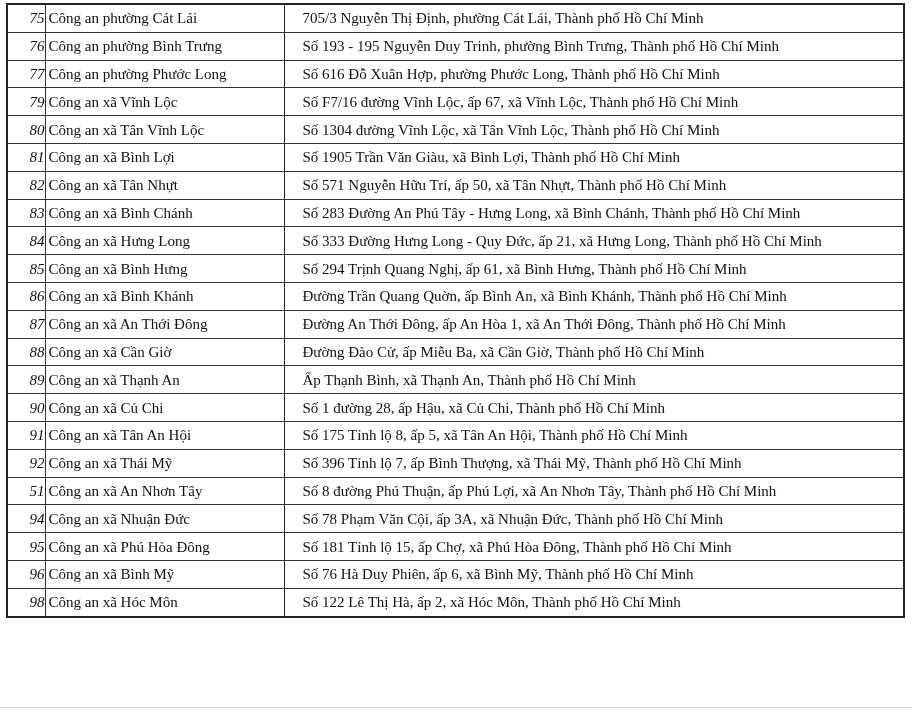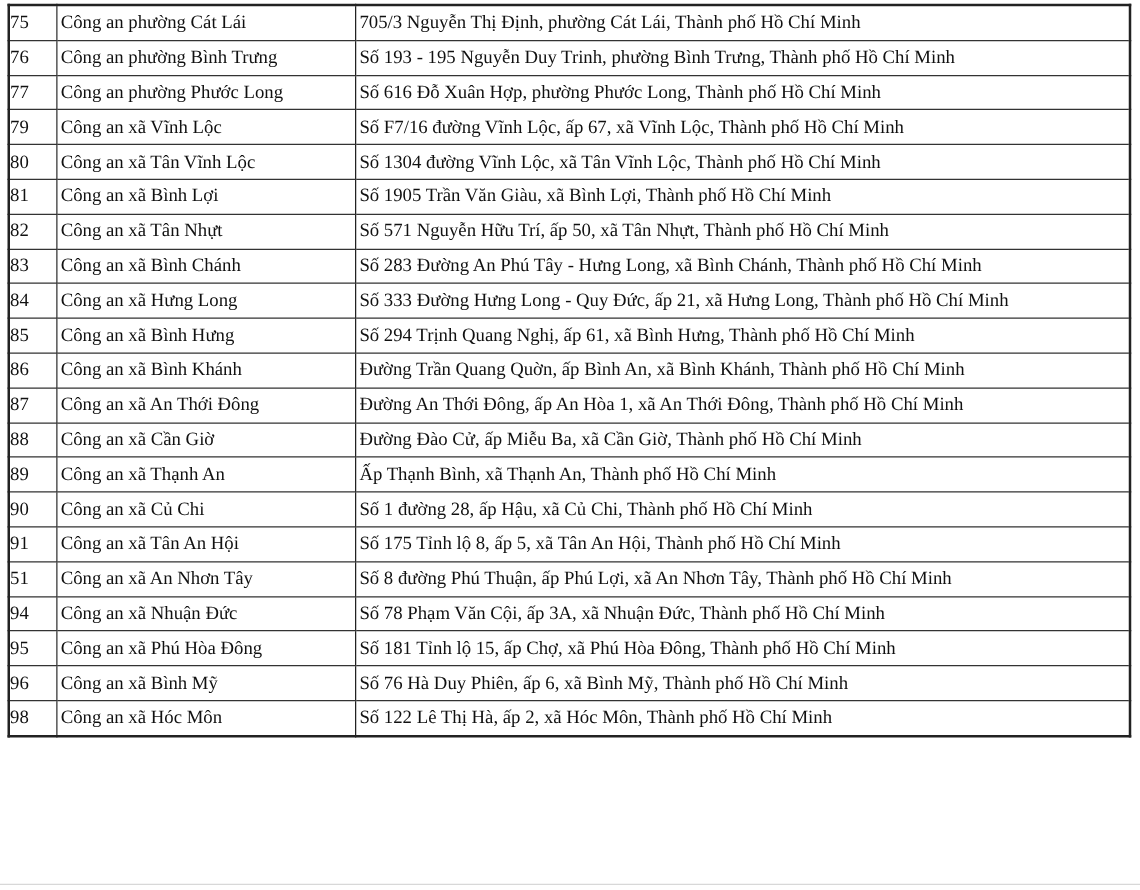--- a/index.html
+++ b/index.html
@@ -29,33 +29,34 @@
     height: 26.8px;
     padding: 0 4px;
     font-size: 15px;
     line-height: 26px;
     white-space: nowrap;
     overflow: hidden;
     vertical-align: middle;
   }
   .doc-table td.col-stt {
     width: 30px;
-    text-align: left;
+    text-align: right;
     padding: 0;
+    font-style: italic;
   }
   .doc-table td.col-name {
     width: 230px;
     border-right: 1.5px solid #222;
     margin-top: 26px;
   }
   .doc-table td.col-name {
     padding-left: 3px;
   }
   .doc-table td.col-addr {
-    padding-left: 3px;
+    padding-left: 18px;
     margin-top: 28px;
   }
   .bottom-divider {
     position: absolute;
     left: 0;
     top: 707px;
     width: 912px;
     height: 1px;
     background: #d8d8d8;
   }
@@ -144,20 +145,25 @@
         <td class="col-stt">90</td>
         <td class="col-name">Công an xã Củ Chi</td>
         <td class="col-addr">Số 1 đường 28, ấp Hậu, xã Củ Chi, Thành phố Hồ Chí Minh</td>
       </tr>
     <tr>
         <td class="col-stt">91</td>
         <td class="col-name">Công an xã Tân An Hội</td>
         <td class="col-addr">Số 175 Tỉnh lộ 8, ấp 5, xã Tân An Hội, Thành phố Hồ Chí Minh</td>
       </tr>
     <tr>
+        <td class="col-stt">92</td>
+        <td class="col-name">Công an xã Thái Mỹ</td>
+        <td class="col-addr">Số 396 Tỉnh lộ 7, ấp Bình Thượng, xã Thái Mỹ, Thành phố Hồ Chí Minh</td>
+      </tr>
+    <tr>
         <td class="col-stt">51</td>
         <td class="col-name">Công an xã An Nhơn Tây</td>
         <td class="col-addr">Số 8 đường Phú Thuận, ấp Phú Lợi, xã An Nhơn Tây, Thành phố Hồ Chí Minh</td>
       </tr>
     <tr>
         <td class="col-stt">94</td>
         <td class="col-name">Công an xã Nhuận Đức</td>
         <td class="col-addr">Số 78 Phạm Văn Cội, ấp 3A, xã Nhuận Đức, Thành phố Hồ Chí Minh</td>
       </tr>
     <tr>

